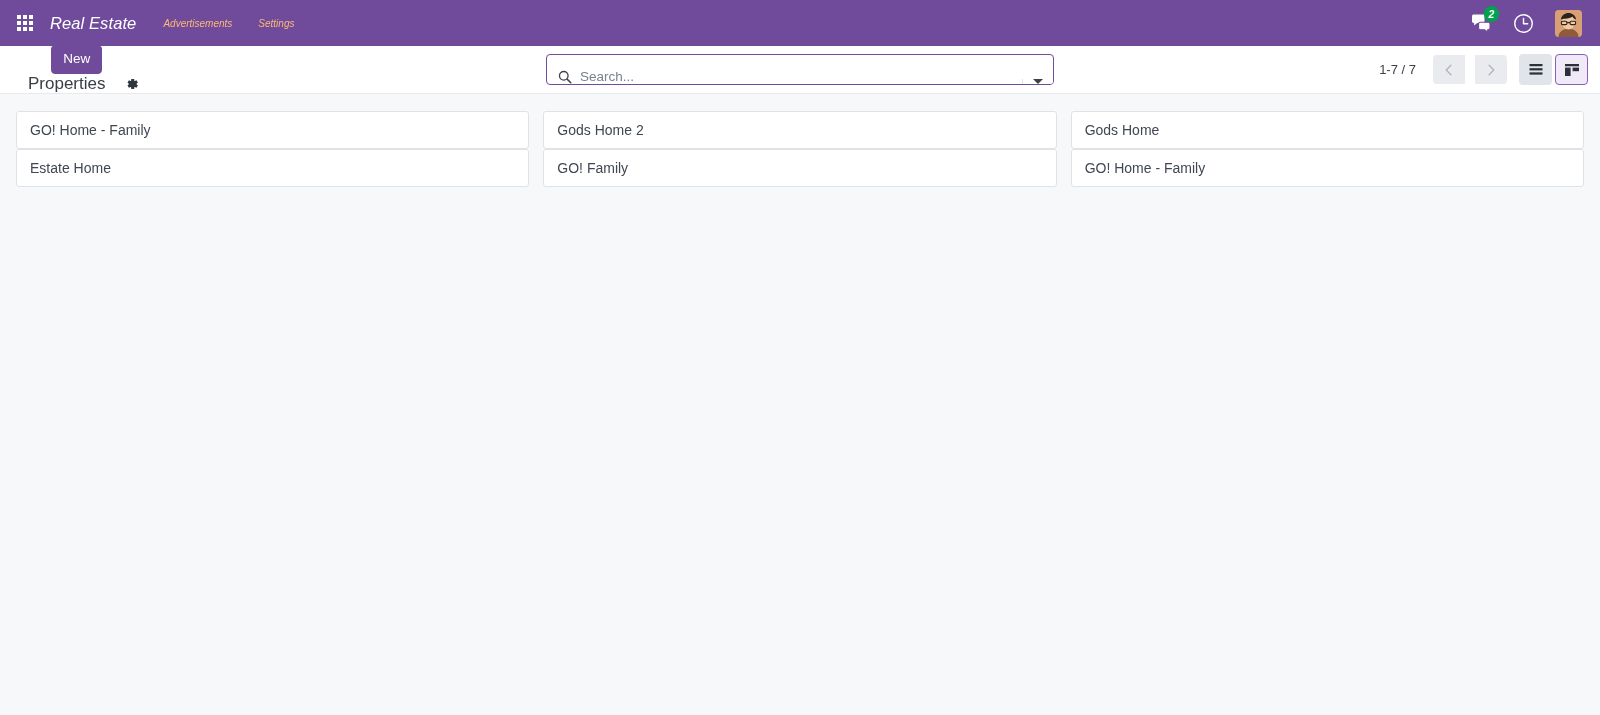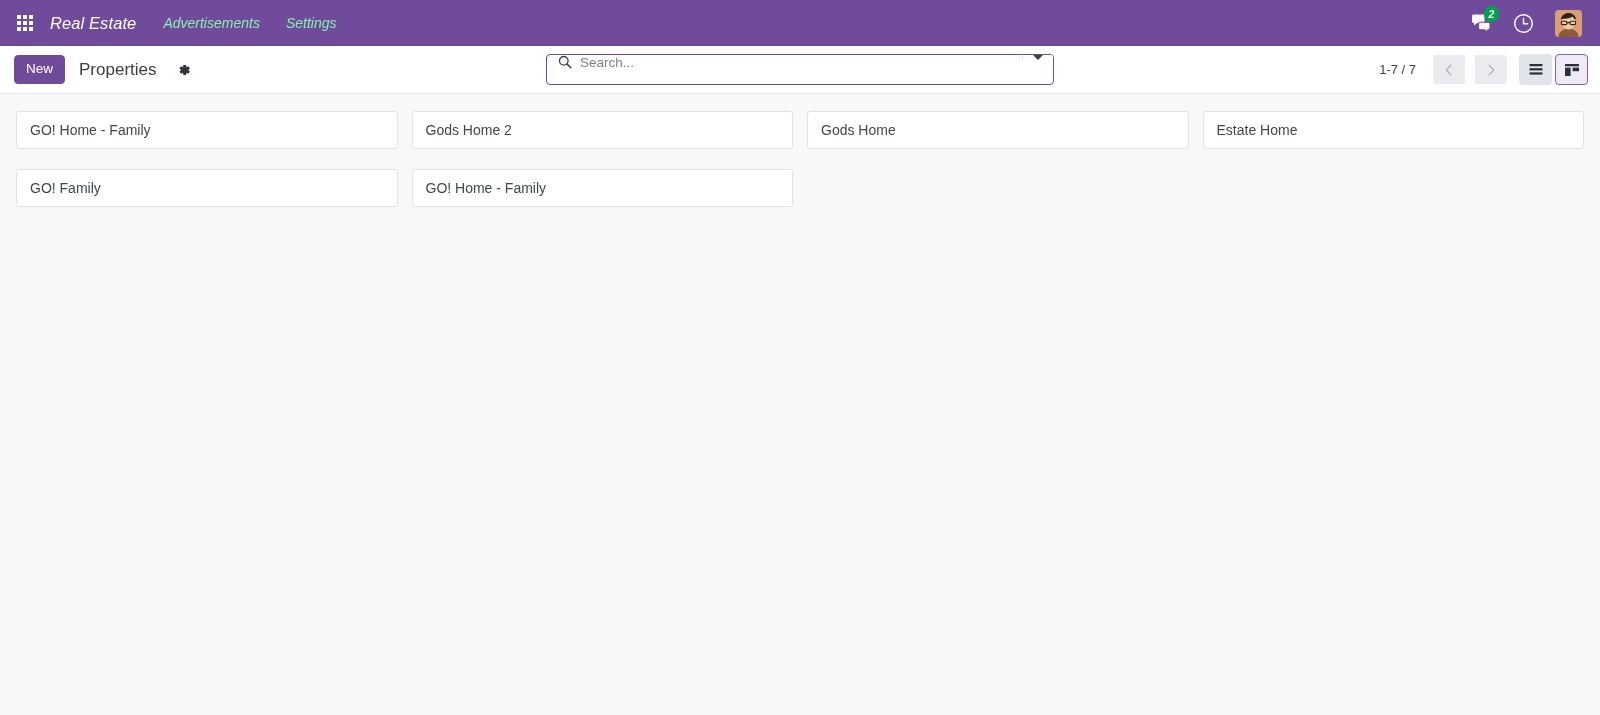--- a/index.html
+++ b/index.html
@@ -41,22 +41,22 @@
   .brand {
     font-size: 16.5px;
     color: #ffffff;
     padding: 0 14px 0 4px;
     letter-spacing: .1px;
     cursor: pointer;
     white-space: nowrap;
   }
   .nav-items { display: flex; align-items: center; height: 100%; }
   .nav-item {
-    font-size: 14px;
-    color: #86efac;
+    font-size: 10px;
+    color: #fdba74;
     padding: 0 13px;
     height: 100%;
     display: flex; align-items: center;
     cursor: pointer;
     white-space: nowrap;
   }
 
   .nav-right {
     margin-left: auto;
     display: flex; align-items: center;
@@ -95,21 +95,21 @@
   
   .control-panel {
     background: #ffffff;
     border-bottom: 1px solid #e7e9ed;
     height: 48px;
     display: flex;
     align-items: center;
     padding: 0 12px 0 14px;
     position: relative;
   }
-  .cp-left { display: flex; align-items: center; gap: 0; }
+  .cp-left { display: flex; align-items: center; gap: 0; flex-direction: column; }
   .btn-new {
     background: #714b9b;
     color: #ffffff;
     border: 1px solid #714b9b;
     border-radius: 4px;
     font-size: 13.5px;
     padding: 5px 11px 6px;
     cursor: pointer;
     font-family: inherit;
     line-height: 1.25;
@@ -126,21 +126,21 @@
   .gear-icon { display: inline-flex; align-items: center; cursor: pointer; }
 
   .cp-center {
     position: absolute;
     left: 50%;
     transform: translateX(-50%);
     width: 508px;
   }
   .searchview {
     display: flex;
-    align-items: flex-start;
+    align-items: flex-end;
     border: 1px solid #714b9b;
     border-radius: 4px;
     background: #fff;
     height: 31px;
     overflow: hidden;
   }
   .search-icon-box {
     display: flex; align-items: center;
     padding: 0 8px 0 11px;
   }
@@ -211,22 +211,22 @@
 
   
   .kanban-renderer {
     padding: 10px 0 0 0;
     height: calc(715px - 46px - 48px);
     overflow: auto;
     background: #f7f8fa;
   }
   .kanban-grid {
     display: grid;
-    grid-template-columns: repeat(4, 1fr);
-    gap: 20px 14px;
+    grid-template-columns: repeat(3, 1fr);
+    gap: 0 14px;
     padding: 7px 16px 16px 16px;
   }
   .kanban-card {
     background: #ffffff;
     border: 1px solid #dfe2e7;
     border-radius: 3px;
     min-height: 38px;
     display: flex;
     align-items: center;
     padding: 0 13px;

